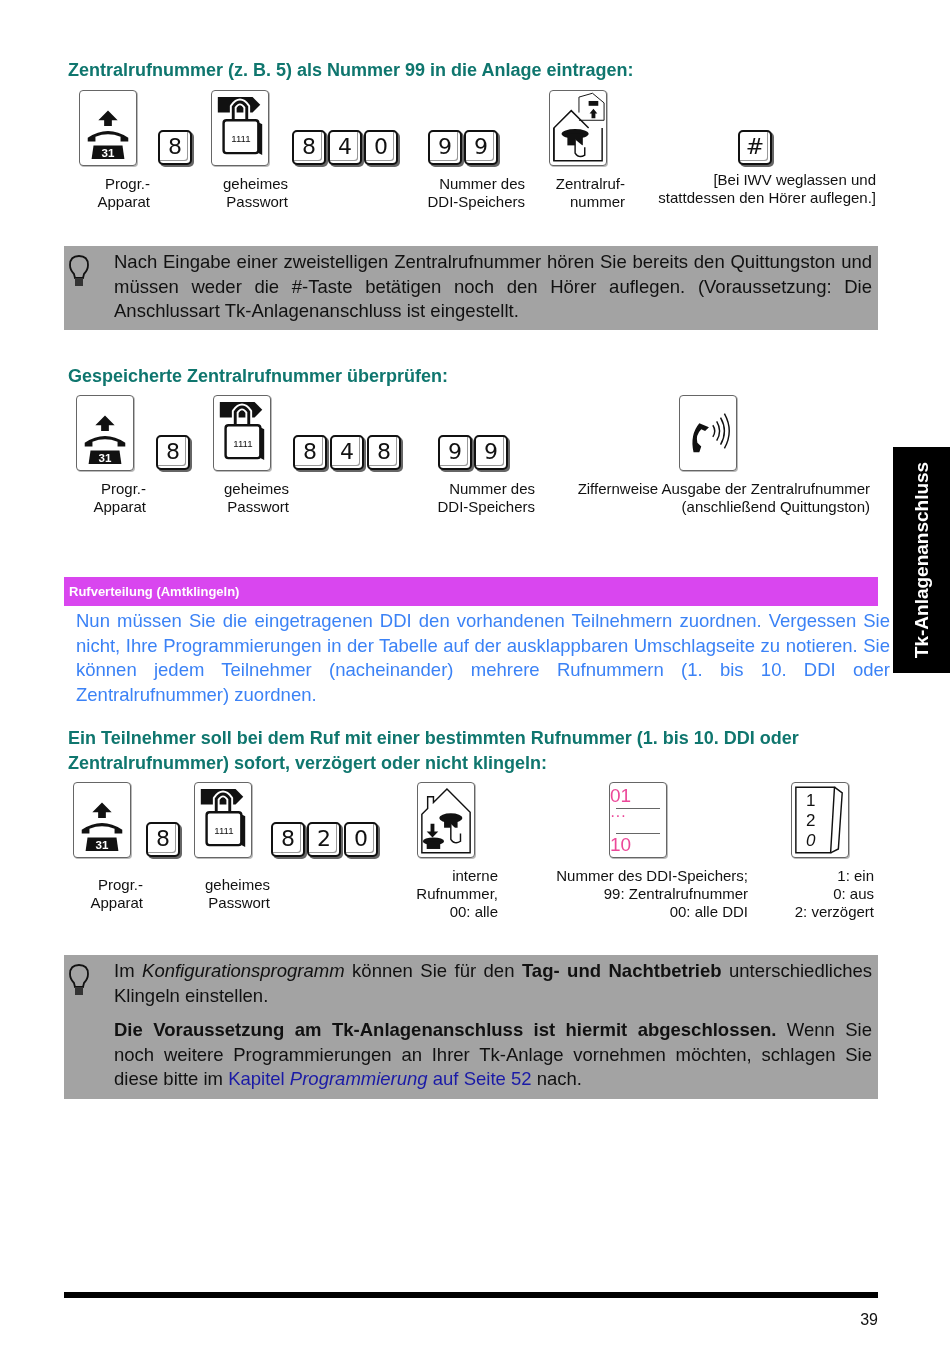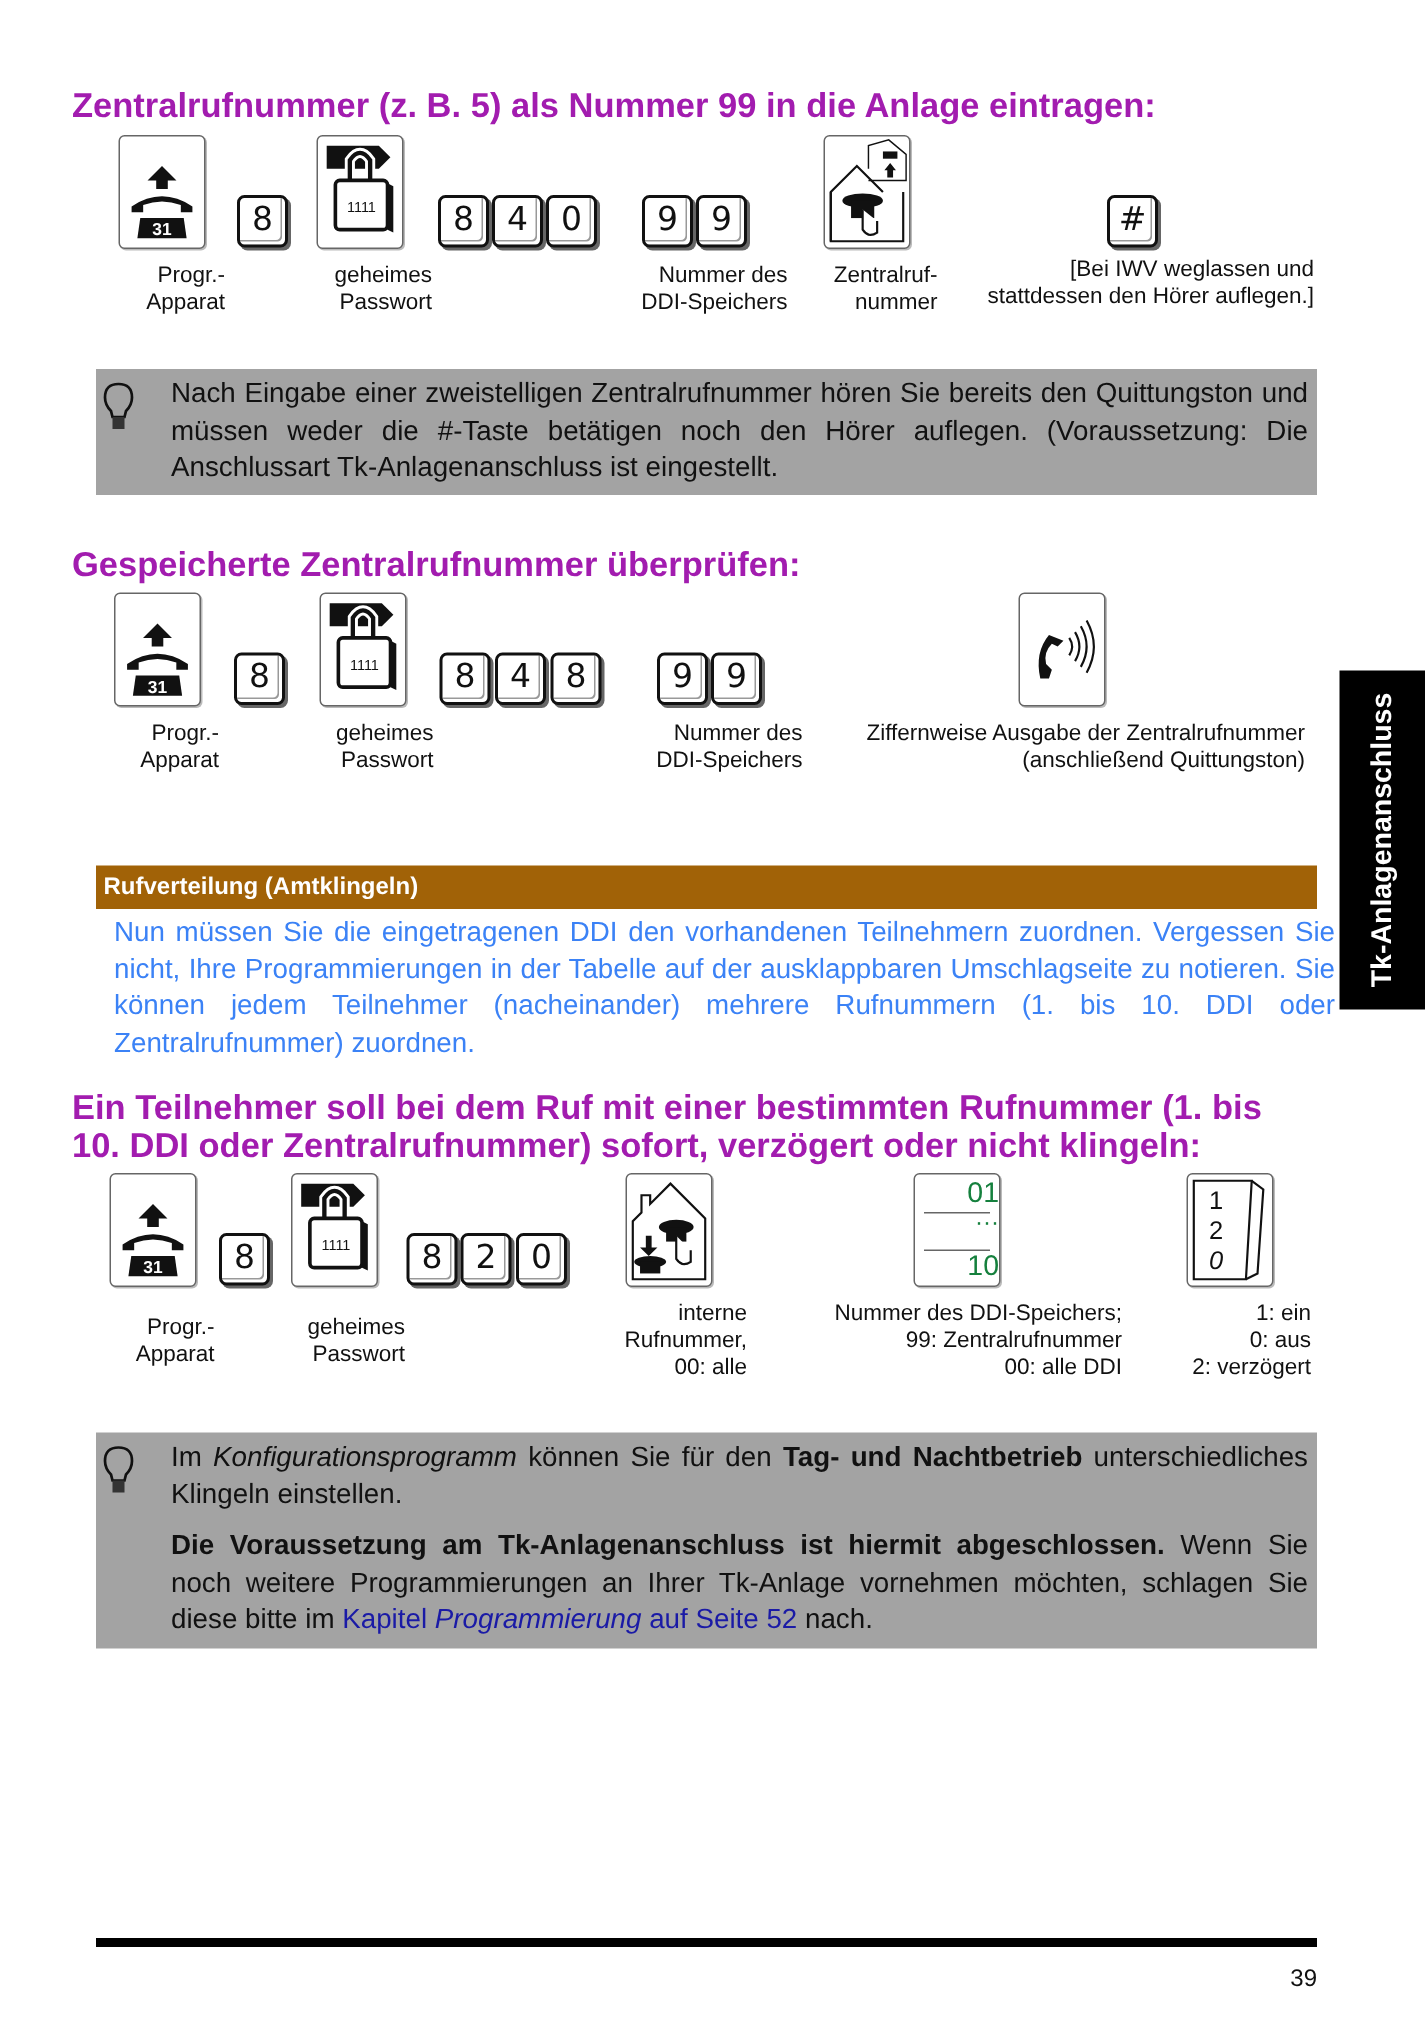--- a/index.html
+++ b/index.html
@@ -1,46 +1,46 @@
 <!DOCTYPE html>
 <html><head>
 <meta charset="utf-8">
 <style>
   * { box-sizing: border-box; margin: 0; padding: 0; }
   html, body { width: 950px; height: 1345px; background: #ffffff; overflow: hidden; }
   body { position: relative; font-family: "Liberation Sans", "DejaVu Sans", sans-serif; color: #111; }
   .abs { position: absolute; }
 
-  .heading { position: absolute; left: 48px; font-weight: bold; font-size: 23px; line-height: 24px; color: #a21caf; white-space: nowrap; }
+  .heading { position: absolute; left: 68px; font-weight: bold; font-size: 18px; line-height: 24px; color: #0f766e; white-space: nowrap; }
 
   .iconbox { position: absolute; width: 58px; height: 76px; border: 1px solid #666; border-radius: 4px; background: #fff; box-shadow: 1px 1px 0 #bbb; overflow: hidden; }
   .iconbox svg { width: 100%; height: 100%; display: block; }
 
   .key { position: absolute; width: 34px; height: 35px; border: 2px solid #111; border-radius: 5px; background: #fff;
          box-shadow: inset -2px -2px 0 #fff, inset -3px -3px 0 #999, 2px 2px 0 #666;
          font-family: "DejaVu Sans", sans-serif; font-size: 22px; line-height: 30px; text-align: center; color: #111; }
 
   .caption { position: absolute; font-size: 15px; line-height: 18px; text-align: right; color: #111; white-space: nowrap; }
 
   .notebox { position: absolute; left: 64px; width: 814px; background: #a3a3a3; }
   .notebox .bulb { position: absolute; left: 4px; top: 8px; width: 22px; height: 34px; }
   .notebox .txt { position: absolute; left: 50px; right: 6px; font-size: 18.5px; line-height: 24.5px; text-align: justify; color: #111; }
 
-  .section-bar { position: absolute; left: 64px; top: 577px; width: 814px; height: 29px; background: #a16207; color: #fff; font-weight: bold; font-size: 16px; line-height: 29px; padding-left: 5px; }
+  .section-bar { position: absolute; left: 64px; top: 577px; width: 814px; height: 29px; background: #d946ef; color: #fff; font-weight: bold; font-size: 13px; line-height: 29px; padding-left: 5px; }
 
   .para { position: absolute; left: 53px; width: 814px; font-size: 18.5px; line-height: 24.5px; text-align: justify; color: #3b82f6; margin-left: 23px; }
 
   .side-tab { position: absolute; left: 893px; top: 447px; width: 57px; height: 226px; background: #000; }
   .side-tab span { position: absolute; left: 50%; top: 50%; transform: translate(-50%, -50%) rotate(-90deg); color: #fff; font-weight: bold; font-size: 19px; white-space: nowrap; }
 
   .footer-rule { position: absolute; left: 64px; top: 1292px; width: 814px; height: 6px; background: #000; }
   .page-num { position: absolute; right: 72px; top: 1311px; font-size: 16px; color: #111; }
 
   .blue { color: #1a1aa6; }
-  .lcd { position: absolute; font-size: 19px; text-align: right; width: 100%; color: #15803d; }
+  .lcd { position: absolute; font-size: 19px; text-align: left; width: 100%; color: #ec4899; }
 </style>
 </head>
 <body>
 
 <div class="heading" style="top:58px">Zentralrufnummer (z. B. 5) als Nummer 99 in die Anlage eintragen:</div>
 
 <div class="iconbox" style="left:79px;top:90px">
   <svg viewBox="0 0 58 76">
       <path d="M29 20 L19 30 L25 30 L25 36 L33 36 L33 30 L39 30 Z" fill="#111"></path>
       <path d="M8 48 Q29 34 50 48 L50 52 L42 52 L42 47 Q29 42 16 47 L16 52 L8 52 Z" fill="#111"></path>

